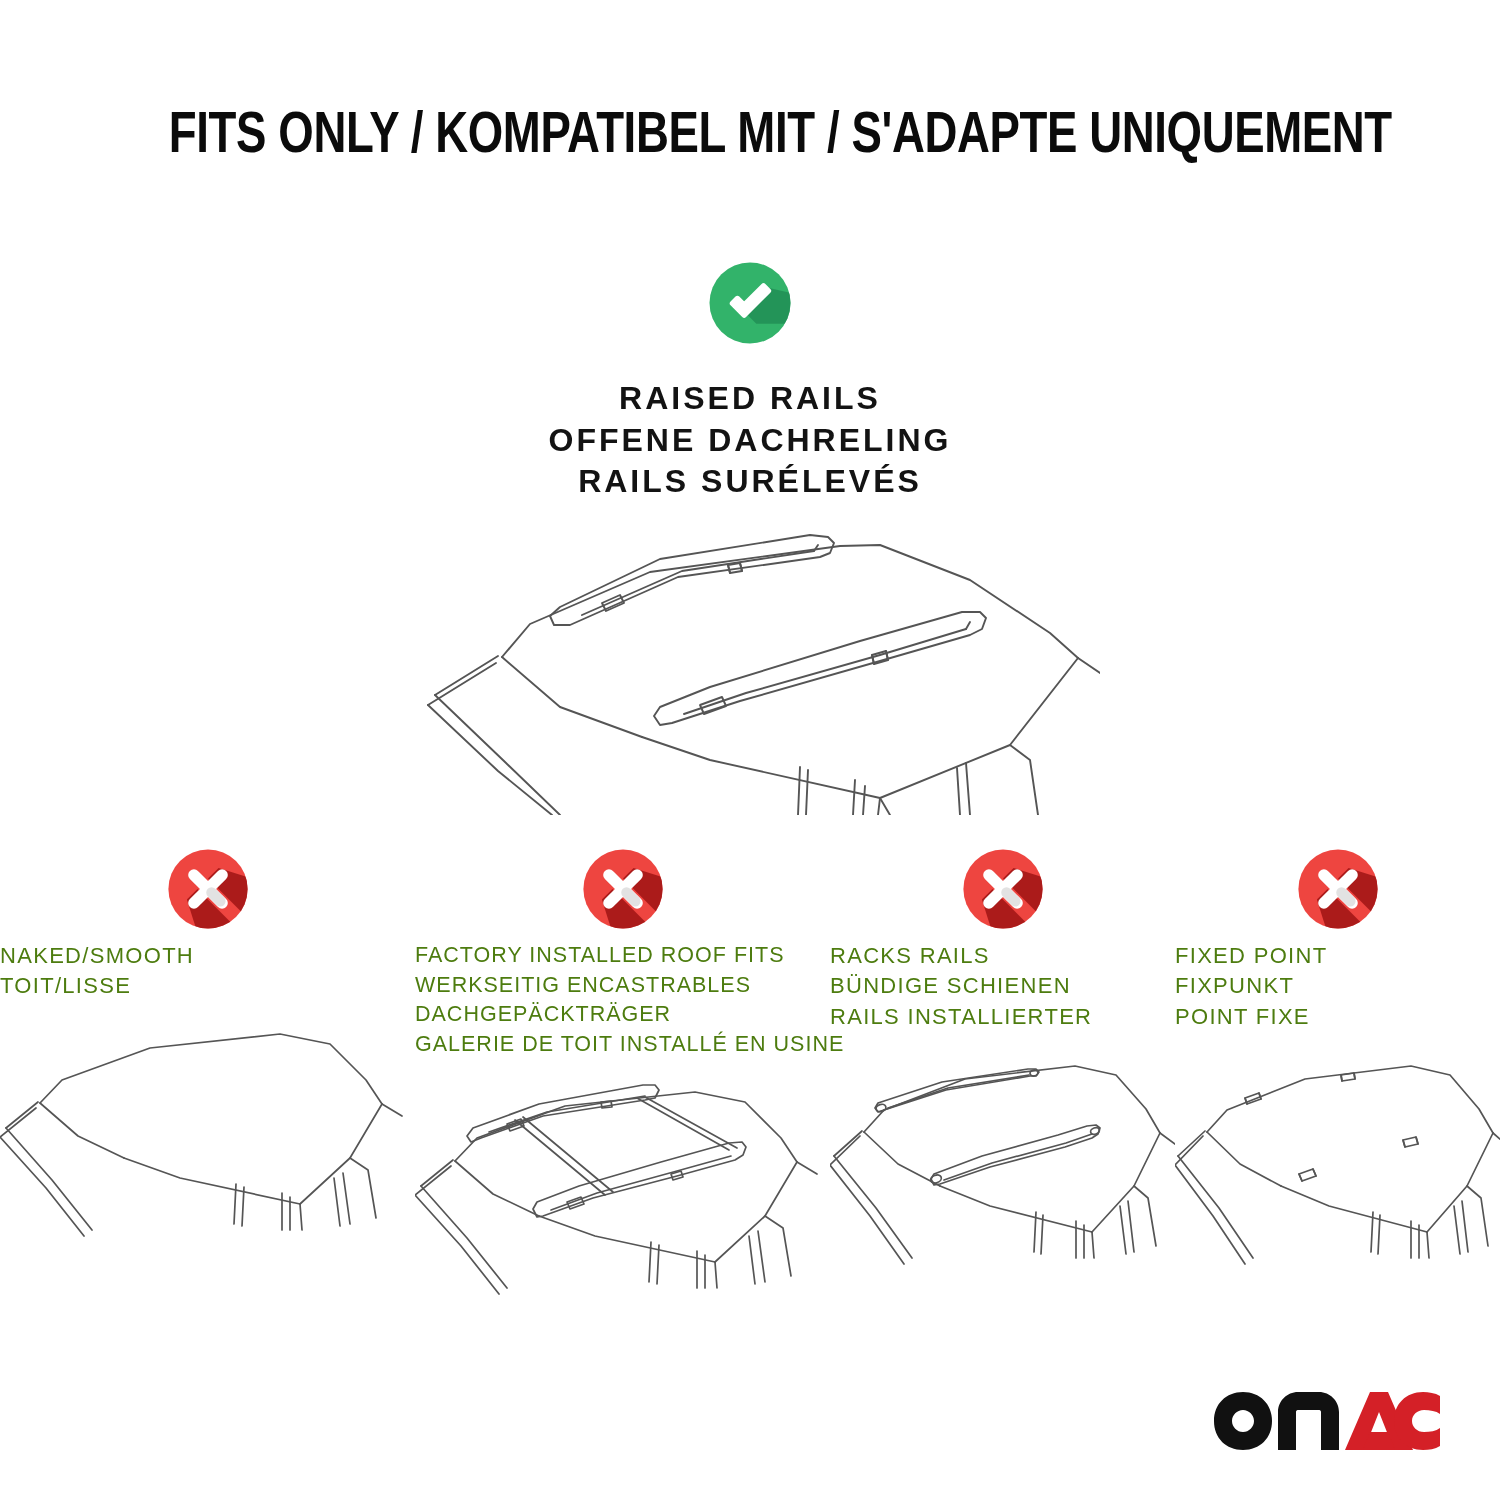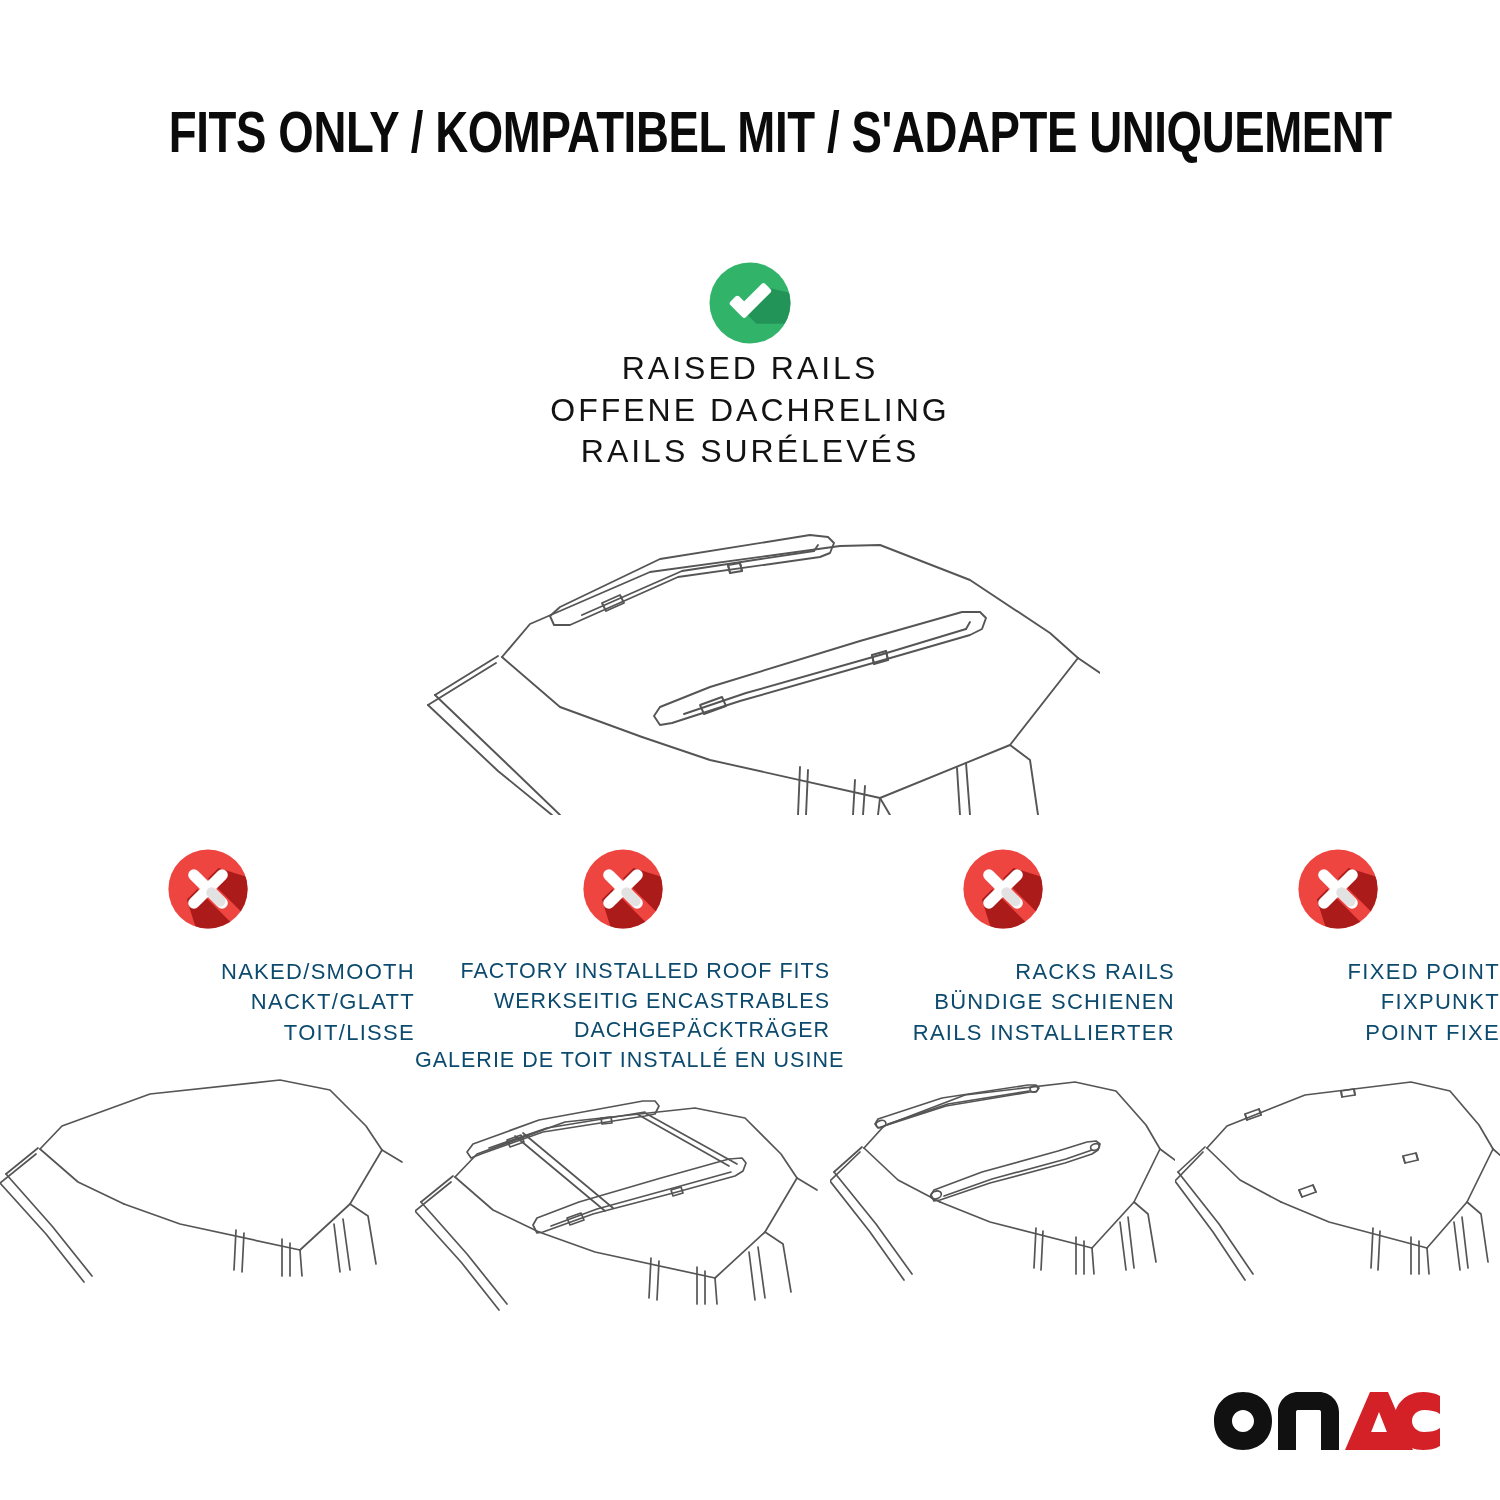--- a/index.html
+++ b/index.html
@@ -43,22 +43,23 @@
     margin:0 auto;
   }
   .badge-x{
     position:relative;
     width:88px;height:88px;
     margin:0 auto;
   }
   .badge-check svg, .badge-x svg{display:block;width:100%;height:100%;}
 
   .hero-label{
+    margin-top:30px;
     font-size:32px;
-    font-weight:400;
+    font-weight:700;
     letter-spacing:3.0px;
     line-height:1.30;
     color:#131313;
   }
   .hero-label div{white-space:nowrap;}
 
   .hero-art{
     position:absolute;
     left:410px; top:265px;
     width:690px;height:300px;
@@ -74,27 +75,27 @@
   .col{
     position:relative;
     box-sizing:border-box;
   }
   .col-1{width:415px;}
   .col-2{width:415px;}
   .col-3{width:345px;}
   .col-4{width:325px;}
 
   .col-label{
-    margin-top:24px;
-    text-align:right;
+    margin-top:8px;
+    text-align:left;
     font-size:22px;
     font-weight:400;
     letter-spacing:1.3px;
     line-height:1.38;
-    color:#0c4a6e;
+    color:#4d7c0f;
   }
   .col-label div{white-space:nowrap;}
   .col-2 .col-label{font-size:21.5px;letter-spacing:1.0px;}
 
   .col-art{
     margin-top:16px;
     width:100%;
     height:230px;
   }
   .col-art svg{display:block;width:100%;height:100%;}
@@ -201,21 +202,20 @@
         </g>
         <g stroke-linecap="round" stroke-linejoin="round" stroke-width="13">
           <line x1="34" y1="34" x2="66" y2="66" stroke="#ffffff"></line>
           <line x1="66" y1="34" x2="34" y2="66" stroke="#ffffff"></line>
         </g>
         <line x1="54" y1="54" x2="64" y2="64" stroke="#e2e2e2" stroke-width="12" stroke-linecap="round"></line>
       </svg>
     </div>
     <div class="col-label">
       <div>NAKED/SMOOTH</div>
-      <div>NACKT/GLATT</div>
       <div>TOIT/LISSE</div>
     </div>
     <div class="col-art">
       <svg viewBox="0 0 415 230" xmlns="http://www.w3.org/2000/svg">
         <g fill="none" stroke="#555555" stroke-width="1.7" stroke-linecap="round" stroke-linejoin="round">
           <path d="M40 85 L62 62 L150 30 L280 16 L330 26 L366 62 L382 86"></path>
           <path d="M40 85 L78 118 L124 140"></path>
           <path d="M124 140 L180 160 L300 186"></path>
           <path d="M300 186 L350 140 L382 86"></path>
           <path d="M6 110 L38 84"></path>

